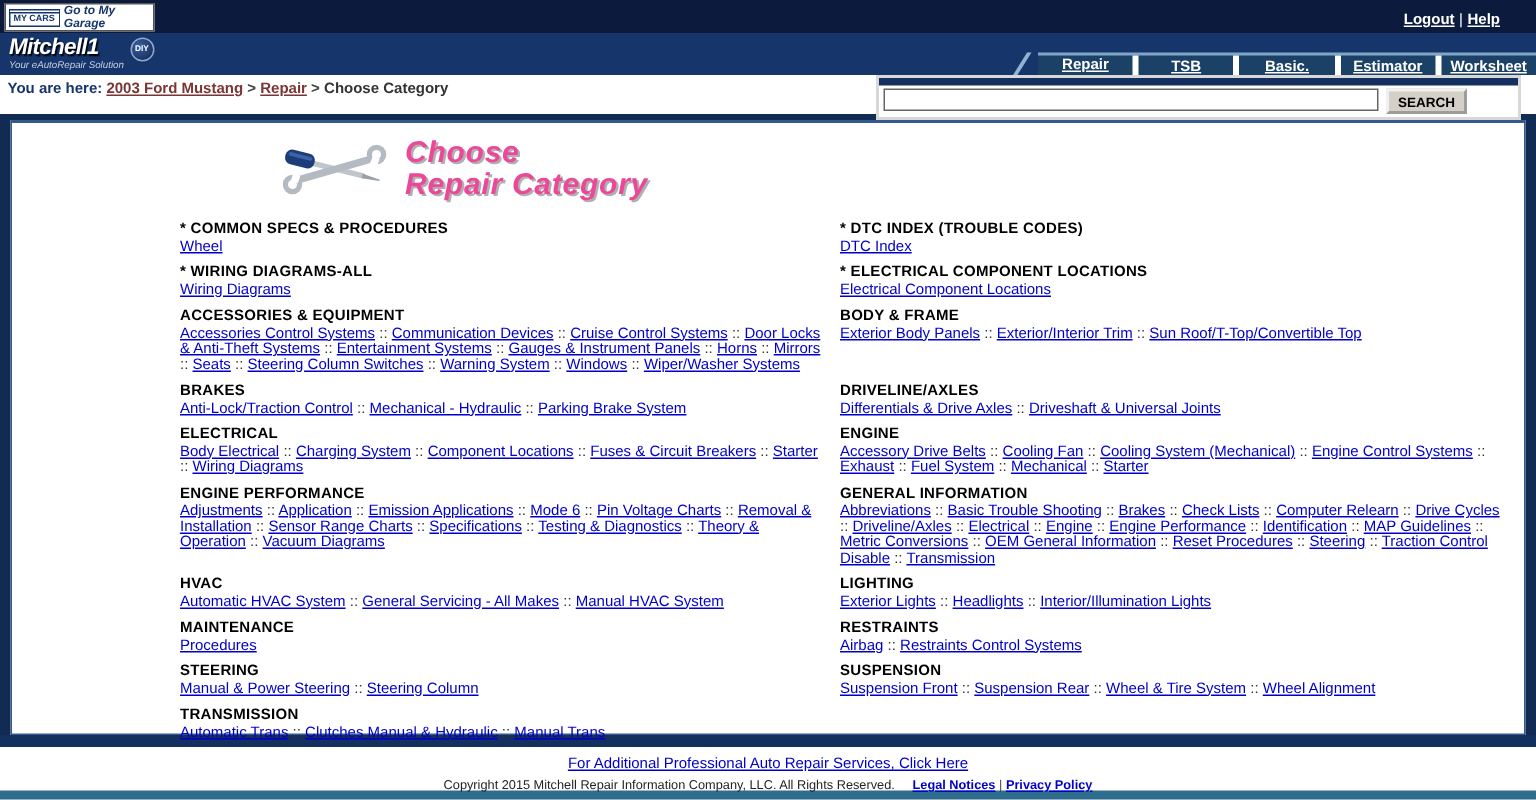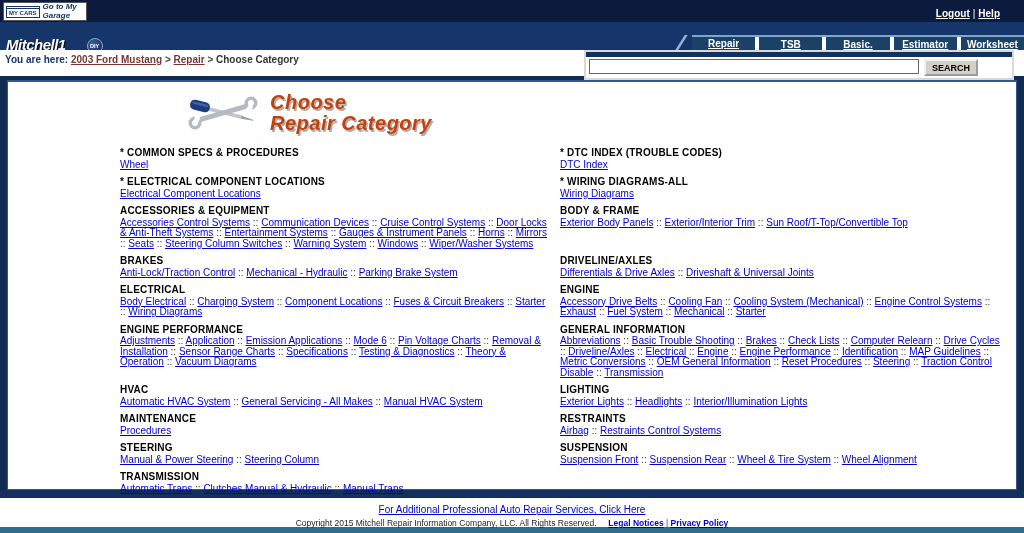--- a/index.html
+++ b/index.html
@@ -2,32 +2,32 @@
 <html><head>
 <meta charset="utf-8">
 <style>
   * { margin:0; padding:0; box-sizing:border-box; }
   body { font-family:"Liberation Sans", sans-serif; background:#0c1b3d; }
   .page { position:relative; width:1024px; height:533px; background:#fff; overflow:hidden; }
 
   
   .topbar { position:relative; height:22px; background:#0c1b3d; }
   .garage-btn { position:absolute; left:3px; top:2px; height:19px; background:#fff;
-    border:1px solid #555; display:flex; align-items:center; padding:1px 3px 1px 2px; cursor:pointer; }
+    border:1px solid #555; display:flex; align-items:center; padding:1px 19px 1px 2px; cursor:pointer; }
   .plate { border:1px solid #16356b; border-top:3px double #16356b; background:#fff; color:#16356b;
     font-size:6px; font-weight:bold; padding:1px 2px; margin-right:3px; line-height:1; }
   .garage-label { font-size:8px; font-weight:bold; font-style:italic; color:#16356b; width:40px; line-height:1.1; }
   .topbar-right { position:absolute; right:24px; top:3px; text-align:right; }
   .topbar-right a { color:#fff; font-size:10px; font-weight:bold; text-decoration:underline; cursor:pointer; }
   .topbar-right .pipe { color:#fff; font-size:10px; margin:0 3px; }
   .version { color:#c8d2e4; font-size:7.5px; font-style:italic; margin-top:1px; }
 
   
   .banner { position:relative; height:28px; background:#16356b; }
-  .logo-wrap { position:absolute; left:6px; top:15px; display:flex; align-items:flex-start; }
+  .logo-wrap { position:absolute; left:6px; top:2px; display:flex; align-items:flex-start; }
   .logo-text { color:#fff; font-size:15px; font-weight:bold; font-style:italic; letter-spacing:-0.5px; line-height:1; text-shadow:1px 1px 1px #000; }
   .tagline { color:#c4cfe2; font-size:6.5px; font-style:italic; margin-top:1px; }
   .diy-badge { margin-left:4px; margin-top:1px; width:16px; height:16px; border-radius:50%;
     background:radial-gradient(circle at 35% 35%, #3a5fa0, #0e2450); border:1px solid #8fa8cc;
     color:#fff; font-size:5.5px; font-weight:bold; display:flex; align-items:center; justify-content:center; }
   .tabstrip { position:absolute; right:0; bottom:0; width:332px; height:15px; display:flex;
     background:#1c4166; border-top:2px solid #7fa6c8; }
   .slash { position:absolute; right:330px; bottom:0; width:14px; height:15px; background:#16356b;
     border-left:3px solid #8fb3d1; transform:skewX(-32deg); }
   .tab { flex:1; display:flex; align-items:center; justify-content:center; cursor:pointer; }
@@ -46,21 +46,21 @@
   .search-row { display:flex; align-items:flex-start; padding:2px 3px; }
   .search-input { width:330px; height:15px; border:1px solid #666; font-size:10px; padding:0 2px; }
   .search-btn { margin-left:5px; height:17px; padding:0 6px; font-size:9px; font-weight:bold; color:#000;
     background:#d4d0c8; border:2px outset #f0f0f0; cursor:pointer; font-family:"Liberation Sans",sans-serif; }
 
   
   .surround { height:414px; background:#122b52; padding:4px 7px 0 7px; }
   .content { position:relative; height:410px; background:#fff; border:1px solid #35598c; border-top:2px solid #35598c; }
   .hdr { position:absolute; left:178px; top:8px; display:flex; align-items:center; }
   .hdr-title { margin-left:10px; font-size:20px; line-height:21px; font-weight:bold; font-style:italic;
-    color:#c2410c; text-shadow:1.5px 1.5px 0 #b0b0b0; letter-spacing:0.5px; }
+    color:#ec4899; text-shadow:1.5px 1.5px 0 #b0b0b0; letter-spacing:0.5px; }
 
   .cats { position:absolute; left:100px; right:16px; top:66px;margin-left:12px; }
   .category-grid { display:grid; grid-template-columns:432px 1fr; column-gap:8px; }
   .cat-section { margin-bottom:7px; font-size:10px; line-height:10.5px; }
   .cat-title { font-weight:bold; color:#000; margin-bottom:1px; letter-spacing:0.2px; }
   .cat-links { color:#000; }
   .cat-link { color:#0000c8; text-decoration:underline; cursor:pointer; }
   .sep2 { color:#333; }
 
   
@@ -165,26 +165,26 @@
         <div class="category-grid">
             <div class="cat-section">
               <div class="cat-title">* COMMON SPECS &amp; PROCEDURES</div>
               <div class="cat-links"><a href="#" class="cat-link">Wheel</a></div>
             </div>
             <div class="cat-section">
               <div class="cat-title">* DTC INDEX (TROUBLE CODES)</div>
               <div class="cat-links"><a href="#" class="cat-link">DTC Index</a></div>
             </div>
             <div class="cat-section">
+              <div class="cat-title">* WIRING DIAGRAMS-ALL</div>
+              <div class="cat-links"><a href="#" class="cat-link">Wiring Diagrams</a></div>
+            </div>
+            <div class="cat-section">
               <div class="cat-title">* ELECTRICAL COMPONENT LOCATIONS</div>
               <div class="cat-links"><a href="#" class="cat-link">Electrical Component Locations</a></div>
-            </div>
-            <div class="cat-section">
-              <div class="cat-title">* WIRING DIAGRAMS-ALL</div>
-              <div class="cat-links"><a href="#" class="cat-link">Wiring Diagrams</a></div>
             </div>
             <div class="cat-section">
               <div class="cat-title">ACCESSORIES &amp; EQUIPMENT</div>
               <div class="cat-links"><a href="#" class="cat-link">Accessories Control Systems</a><span class="sep2"> :: </span><a href="#" class="cat-link">Communication Devices</a><span class="sep2"> :: </span><a href="#" class="cat-link">Cruise Control Systems</a><span class="sep2"> :: </span><a href="#" class="cat-link">Door Locks &amp; Anti-Theft Systems</a><span class="sep2"> :: </span><a href="#" class="cat-link">Entertainment Systems</a><span class="sep2"> :: </span><a href="#" class="cat-link">Gauges &amp; Instrument Panels</a><span class="sep2"> :: </span><a href="#" class="cat-link">Horns</a><span class="sep2"> :: </span><a href="#" class="cat-link">Mirrors</a><span class="sep2"> :: </span><a href="#" class="cat-link">Seats</a><span class="sep2"> :: </span><a href="#" class="cat-link">Steering Column Switches</a><span class="sep2"> :: </span><a href="#" class="cat-link">Warning System</a><span class="sep2"> :: </span><a href="#" class="cat-link">Windows</a><span class="sep2"> :: </span><a href="#" class="cat-link">Wiper/Washer Systems</a></div>
             </div>
             <div class="cat-section">
               <div class="cat-title">BODY &amp; FRAME</div>
               <div class="cat-links"><a href="#" class="cat-link">Exterior Body Panels</a><span class="sep2"> :: </span><a href="#" class="cat-link">Exterior/Interior Trim</a><span class="sep2"> :: </span><a href="#" class="cat-link">Sun Roof/T-Top/Convertible Top</a></div>
             </div>
             <div class="cat-section">

